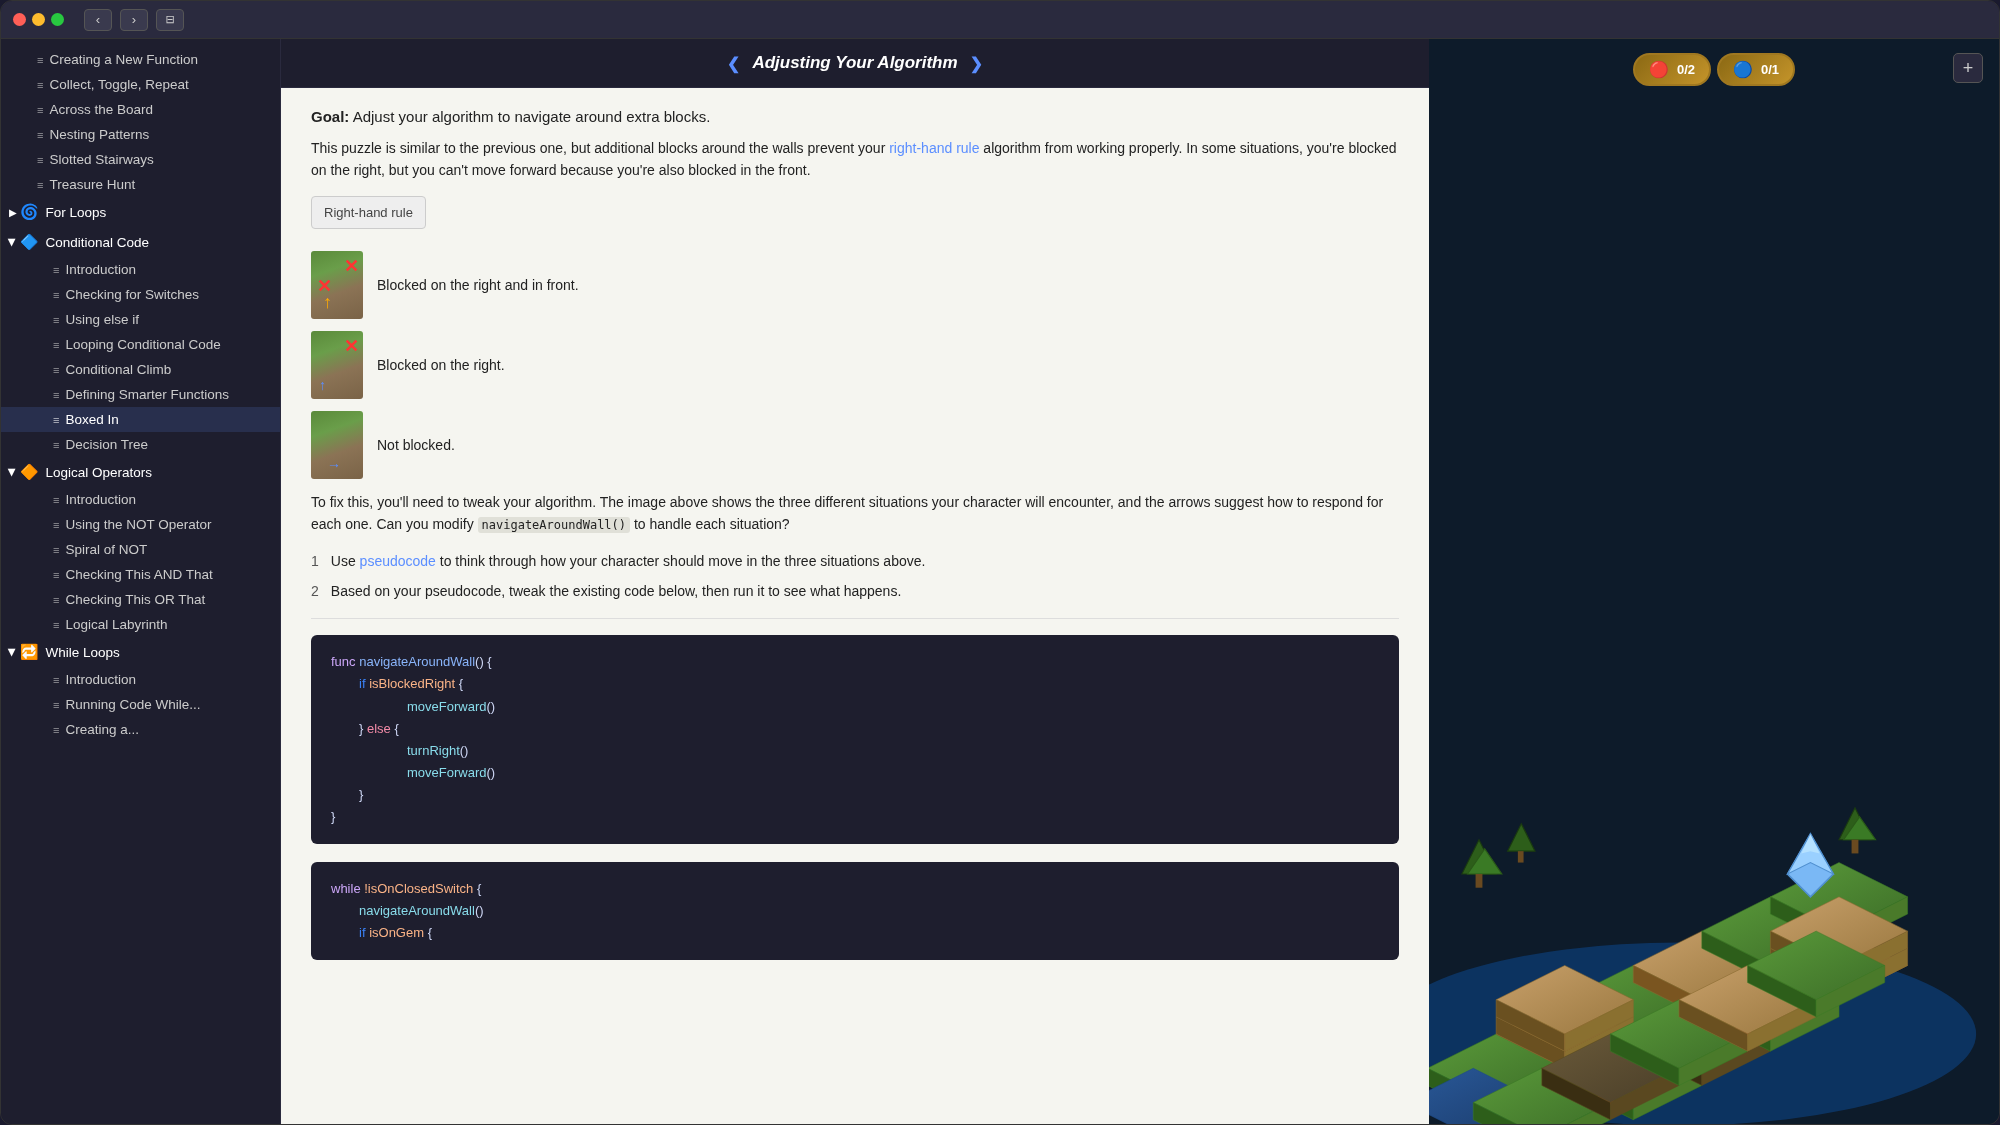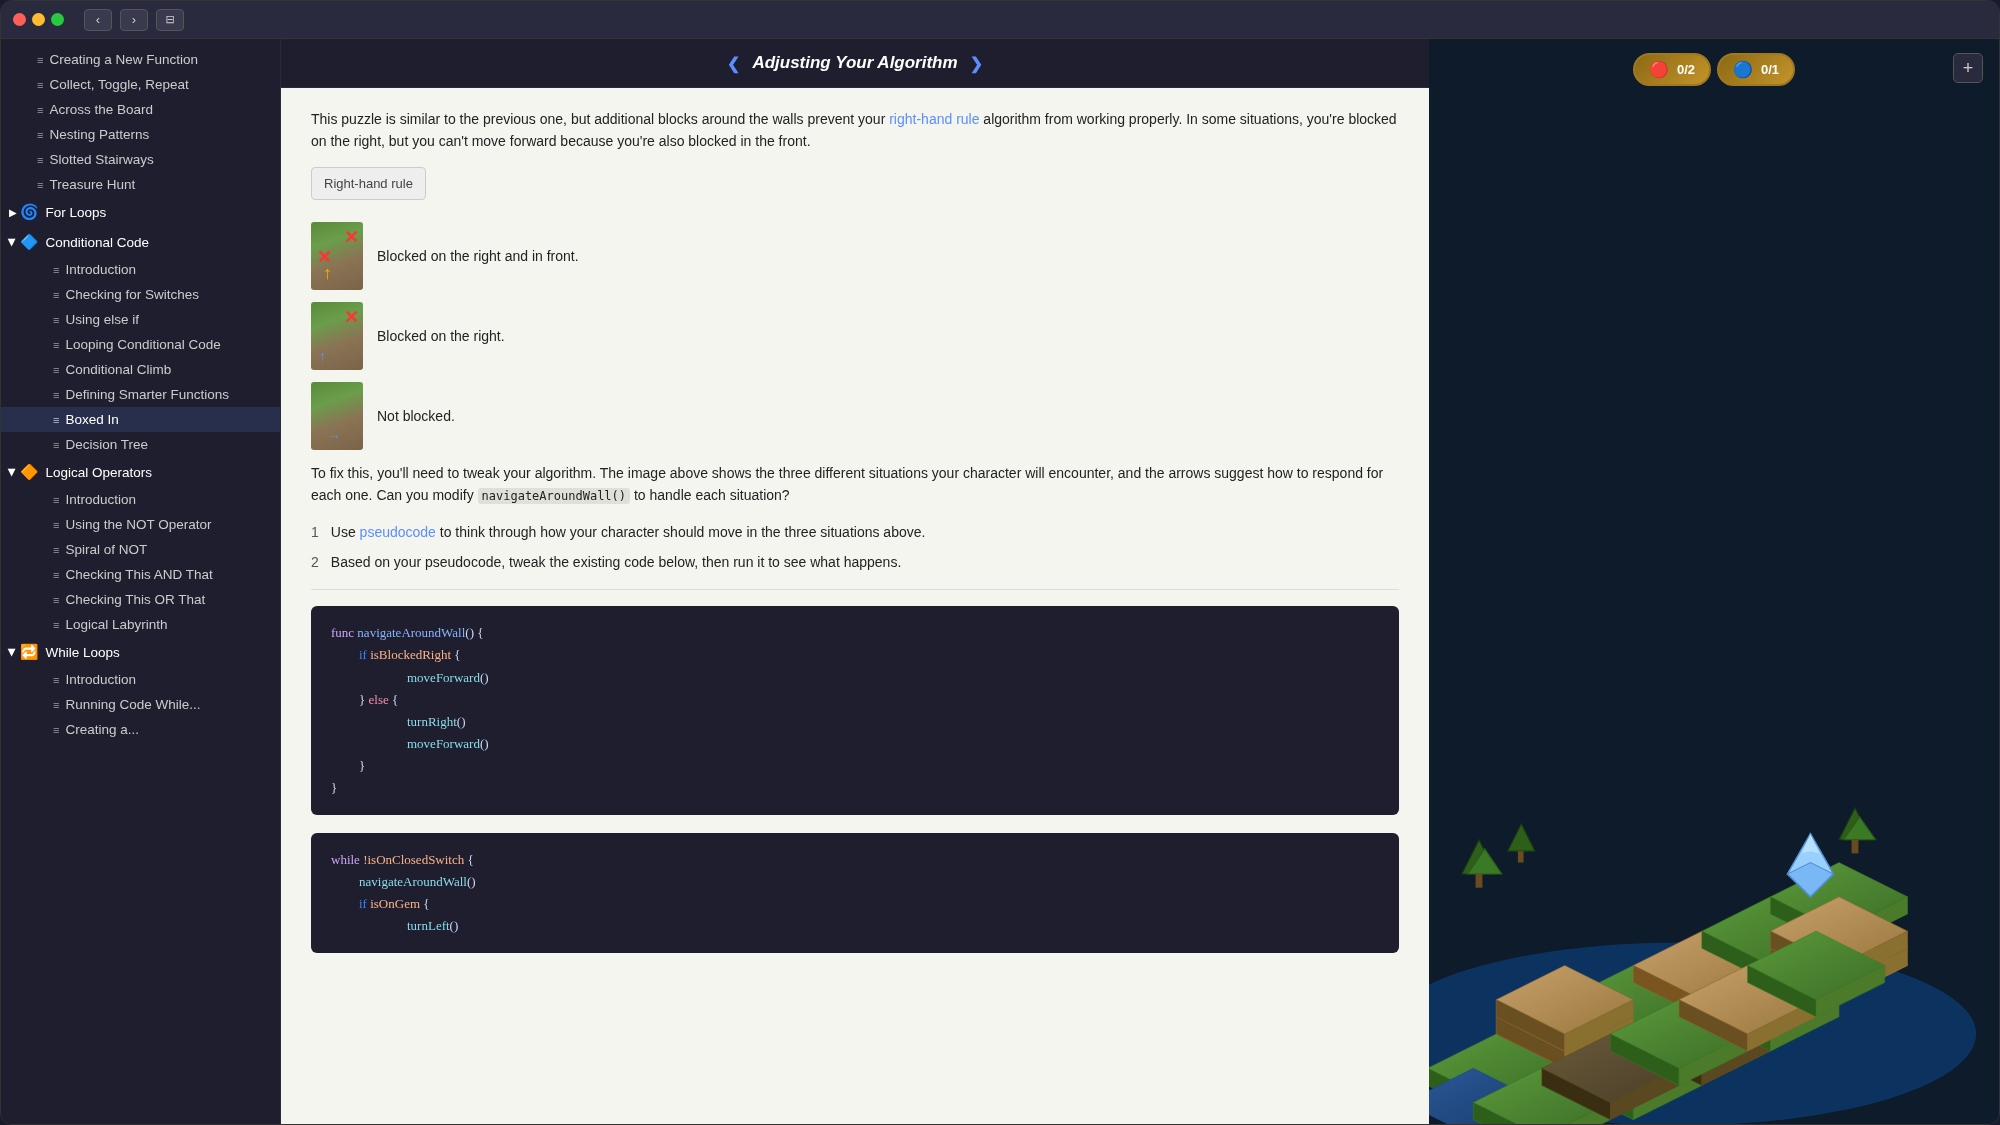--- a/index.html
+++ b/index.html
@@ -285,21 +285,21 @@
     .step-num {
       color: #555;
       flex-shrink: 0;
       font-weight: 500;
     }
 
     .code-block {
       background: #1e1e2e;
       border-radius: 6px;
       padding: 16px 20px;
-      font-family: Liberation Serif, serif;
+      font-family: Liberation Sans, sans-serif;
       font-size: 13px;
       line-height: 1.7;
       color: #cdd6f4;
       margin-bottom: 18px;
       overflow-x: auto;
     }
 
     .kw-func { color: #cba6f7; }
     .kw-if { color: #3b82f6; }
     .kw-else { color: #f38ba8; }
@@ -521,20 +521,24 @@
       <div class="content-header">
         <div class="content-header-title">
           <span class="nav-arrow">❮</span>
           <span style="color:#fff;font-size:17px;font-weight:600;font-style:italic;">Adjusting Your Algorithm</span>
           <span class="nav-arrow">❯</span>
         </div>
       </div>
 
       <div class="content-scroll">
         
+        <p class="goal-line">
+          <span class="goal-label">Goal:</span>
+          <span> Adjust your algorithm to navigate around extra blocks.</span>
+        </p>
 
         
         <p class="description-text">
           This puzzle is similar to the previous one, but additional blocks around the walls prevent your <a class="link-text">right-hand rule</a> algorithm from working properly. In some situations, you're blocked on the right, but you can't move forward because you're also blocked in the front.
         </p>
 
         
         <div class="tooltip-box">
           <span>Right-hand rule</span>
         </div>
@@ -598,21 +602,20 @@
           <div class="indent-code-2"><span class="fn-call">moveForward</span><span>()</span></div>
           <div class="indent-code"><span>}</span></div>
           <div><span>}</span></div>
         </div>
 
         
         <div class="code-block">
           <div><span class="kw-while">while </span><span class="bool-val">!isOnClosedSwitch</span><span> {</span></div>
           <div class="indent-code"><span class="fn-call">navigateAroundWall</span><span>()</span></div>
           <div class="indent-code"><span class="kw-if">if </span><span class="bool-val">isOnGem</span><span> {</span></div>
-          <div class="indent-code-2"><span class="fn-call">turnLeft</span><span>()</span></div>
         </div>
       </div>
     </div>
 
     <div class="game-panel">
 
       <div class="game-hud">
         <div class="hud-badge">
           <span class="hud-icon">🔴</span>
           <span>0/2</span>

